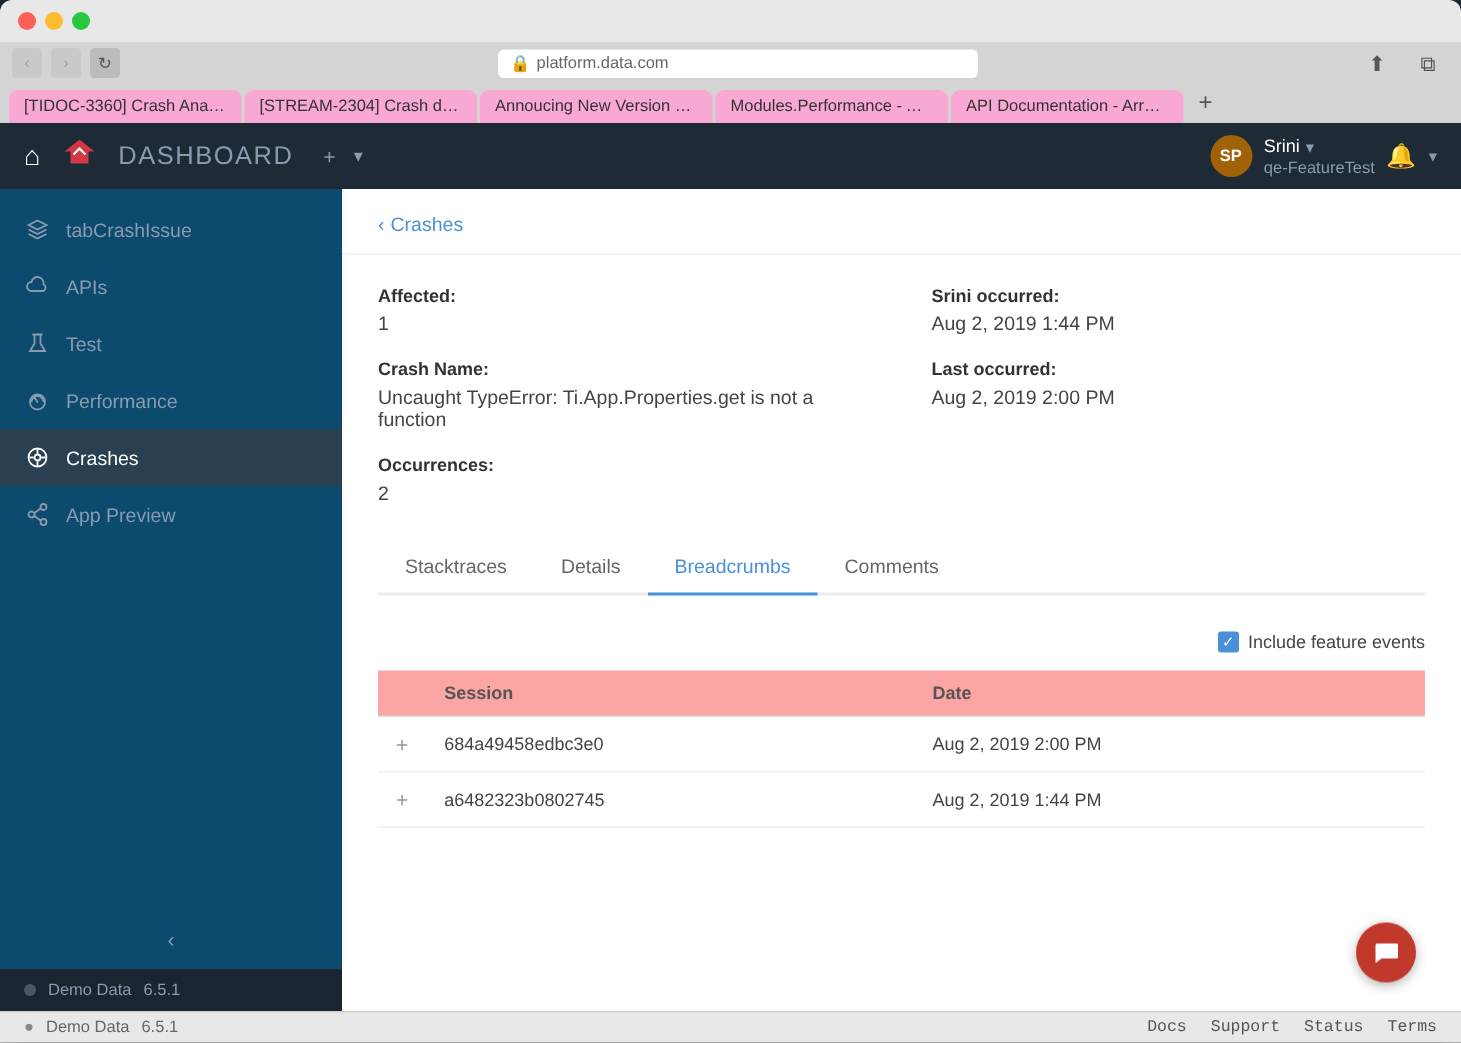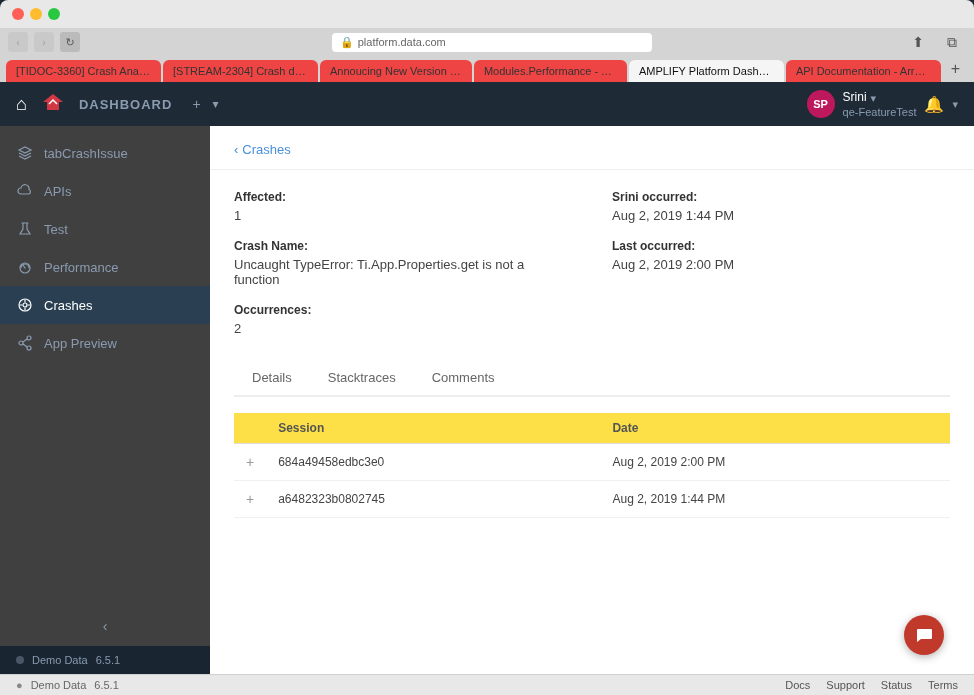--- a/index.html
+++ b/index.html
@@ -14,45 +14,45 @@
     .tl-green { background: #28c840; }
     .browser-toolbar { display: flex; align-items: center; background: #d4d4d4; padding: 4px 8px; gap: 6px; }
     .nav-btn { width: 20px; height: 20px; border-radius: 3px; background: #bbb; border: none; cursor: pointer; display: flex; align-items: center; justify-content: center; font-size: 11px; color: #555; }
     .nav-btn:disabled { opacity: 0.4; }
     .address-bar { flex: 1; background: white; border-radius: 4px; padding: 3px 8px; font-size: 12px; color: #333; display: flex; align-items: center; gap: 4px; max-width: 320px; margin: 0 auto; }
     .address-bar span { color: #666; font-size: 11px; }
     .browser-action { width: 28px; height: 20px; background: transparent; border: none; cursor: pointer; color: #555; font-size: 14px; }
 
     
     .tabs-bar { display: flex; align-items: flex-end; background: #d4d4d4; padding: 0 6px; overflow: hidden; }
-    .browser-tab { padding: 5px 10px; font-size: 11px; color: #333; background: #ef4444; border-radius: 6px 6px 0 0; margin-right: 2px; white-space: nowrap; overflow: hidden; text-overflow: ellipsis; max-width: 155px; cursor: pointer; }
+    .browser-tab { padding: 5px 10px; font-size: 11px; color: #333; background: #f9a8d4; border-radius: 6px 6px 0 0; margin-right: 2px; white-space: nowrap; overflow: hidden; text-overflow: ellipsis; max-width: 155px; cursor: pointer; }
     .browser-tab.active { background: #f5f5f5; color: #111; }
     .tab-add { padding: 4px 8px; font-size: 16px; color: #555; cursor: pointer; background: transparent; border: none; }
 
     
     .app-container { display: flex; flex-direction: column; flex: 1; background: #f5f5f5; overflow: hidden; }
 
     
     .app-header { display: flex; align-items: center; background: #1e2a35; padding: 0 16px; height: 44px; gap: 12px; }
     .home-icon { color: white; font-size: 18px; cursor: pointer; }
     .app-logo { color: #e63946; font-size: 20px; font-weight: bold; }
-    .dashboard-title { color: #8a9bb0; font-size: 13px; font-weight: 700; letter-spacing: 1px; margin-right: 8px; }
+    .dashboard-title { color: #8a9bb0; font-size: 17px; font-weight: 400; letter-spacing: 1px; margin-right: 8px; }
     .add-btn { color: #8a9bb0; cursor: pointer; font-size: 14px; }
     .header-spacer { flex: 1; }
     .user-area { display: flex; align-items: center; gap: 8px; }
-    .user-avatar { width: 28px; height: 28px; border-radius: 50%; background: #be185d; color: white; display: flex; align-items: center; justify-content: center; font-size: 11px; font-weight: bold; }
+    .user-avatar { width: 28px; height: 28px; border-radius: 50%; background: #a16207; color: white; display: flex; align-items: center; justify-content: center; font-size: 11px; font-weight: bold; }
     .user-info { color: white; font-size: 12px; line-height: 1.3; }
     .user-org { color: #8a9bb0; font-size: 11px; }
     .notif-icon { color: #8a9bb0; font-size: 16px; cursor: pointer; position: relative; }
 
     
     .main-layout { display: flex; flex: 1; overflow: hidden; }
 
     
-    .sidebar { width: 210px; background: #404040; display: flex; flex-direction: column; padding-top: 8px; }
+    .sidebar { width: 228px; background: #0c4a6e; display: flex; flex-direction: column; padding-top: 8px; }
     .sidebar-item { display: flex; align-items: center; gap: 10px; padding: 10px 16px; color: #8a9bb0; cursor: pointer; font-size: 13px; }
     .sidebar-item.active { background: #2a3f52; color: white; }
     .sidebar-icon { width: 18px; height: 18px; display: flex; align-items: center; justify-content: center; flex-shrink: 0; }
     .sidebar-bottom { margin-top: auto; padding: 12px; display: flex; align-items: center; justify-content: center; }
     .collapse-btn { color: #8a9bb0; cursor: pointer; font-size: 14px; }
     .sidebar-footer { display: flex; align-items: center; gap: 8px; padding: 8px 16px; color: #8a9bb0; font-size: 11px; background: #192530; }
     .footer-dot { width: 8px; height: 8px; border-radius: 50%; background: #4a5568; }
 
     
     .content { flex: 1; background: white; overflow-y: auto; }
@@ -73,27 +73,27 @@
     .tab-item { padding: 10px 18px; font-size: 13px; color: #666; cursor: pointer; border-bottom: 2px solid transparent; margin-bottom: -2px; }
     .tab-item.active { color: #4a90d9; border-bottom-color: #4a90d9; font-weight: 500; }
 
     
     .table-toolbar { display: flex; justify-content: flex-end; align-items: center; padding: 8px 0 12px; gap: 6px; }
     .checkbox-label { display: flex; align-items: center; gap: 6px; font-size: 12px; color: #444; cursor: pointer; }
     .checkbox-blue { width: 14px; height: 14px; background: #4a90d9; border-radius: 2px; display: flex; align-items: center; justify-content: center; }
     .checkbox-blue::after { content: '✓'; color: white; font-size: 10px; }
 
     .data-table { width: 100%; border-collapse: collapse; }
-    .data-table th { text-align: left; padding: 8px 12px; font-size: 12px; font-weight: 600; color: #555; border-bottom: 1px solid #ddd; background: #fde047; }
+    .data-table th { text-align: left; padding: 8px 12px; font-size: 12px; font-weight: 600; color: #555; border-bottom: 1px solid #ddd; background: #fca5a5; }
     .data-table td { padding: 10px 12px; font-size: 12px; color: #444; border-bottom: 1px solid #f0f0f0; }
     .row-expand { color: #999; cursor: pointer; font-size: 14px; }
 
     
     .status-bar { display: flex; justify-content: space-between; align-items: center; background: #e8e8e8; padding: 4px 16px; font-size: 11px; color: #666; border-top: 1px solid #d0d0d0; }
-    .status-links { display: flex; gap: 16px; }
+    .status-links { display: flex; gap: 16px; font-family: Liberation Mono, monospace; }
     .status-link { color: #555; cursor: pointer; }
     .demo-info { display: flex; align-items: center; gap: 8px; }
 
     
     .chat-widget { position: fixed; bottom: 40px; right: 30px; width: 40px; height: 40px; background: #c0392b; border-radius: 50%; display: flex; align-items: center; justify-content: center; cursor: pointer; color: white; font-size: 18px; box-shadow: 0 2px 8px rgba(0,0,0,0.3); }
   </style>
 </head>
 <body>
 
 <div class="browser-chrome">
@@ -114,21 +114,20 @@
     </div>
     <button class="browser-action">⬆</button>
     <button class="browser-action">⧉</button>
   </div>
 
   <div class="tabs-bar">
     <div class="browser-tab">[TIDOC-3360] Crash Analyt...</div>
     <div class="browser-tab">[STREAM-2304] Crash data...</div>
     <div class="browser-tab">Annoucing New Version of...</div>
     <div class="browser-tab">Modules.Performance - Ap...</div>
-    <div class="browser-tab active">AMPLIFY Platform Dashboard</div>
     <div class="browser-tab">API Documentation - Arrow...</div>
     <button class="tab-add">+</button>
   </div>
 
   <div class="app-container">
 
     <div class="app-header">
       <div class="home-icon">⌂</div>
       <div class="app-logo">
         <svg width="28" height="20" viewBox="0 0 28 20" fill="none">
@@ -253,25 +252,32 @@
               <div class="detail-label">Last occurred:</div>
               <div class="detail-value">Aug 2, 2019 2:00 PM</div>
             </div>
             <div>
               <div class="detail-label">Occurrences:</div>
               <div class="detail-value">2</div>
             </div>
           </div>
 
           <div class="tabs-nav">
+            <div class="tab-item">Stacktraces</div>
             <div class="tab-item">Details</div>
-            <div class="tab-item">Stacktraces</div>
+            <div class="tab-item active">Breadcrumbs</div>
             <div class="tab-item">Comments</div>
           </div>
 
+          <div class="table-toolbar">
+            <label class="checkbox-label">
+              <div class="checkbox-blue"></div>
+              <span>Include feature events</span>
+            </label>
+          </div>
 
           <table class="data-table">
             <thead>
               <tr>
                 <th style="width:30px;"></th>
                 <th>Session</th>
                 <th>Date</th>
               </tr>
             </thead>
             <tbody>

